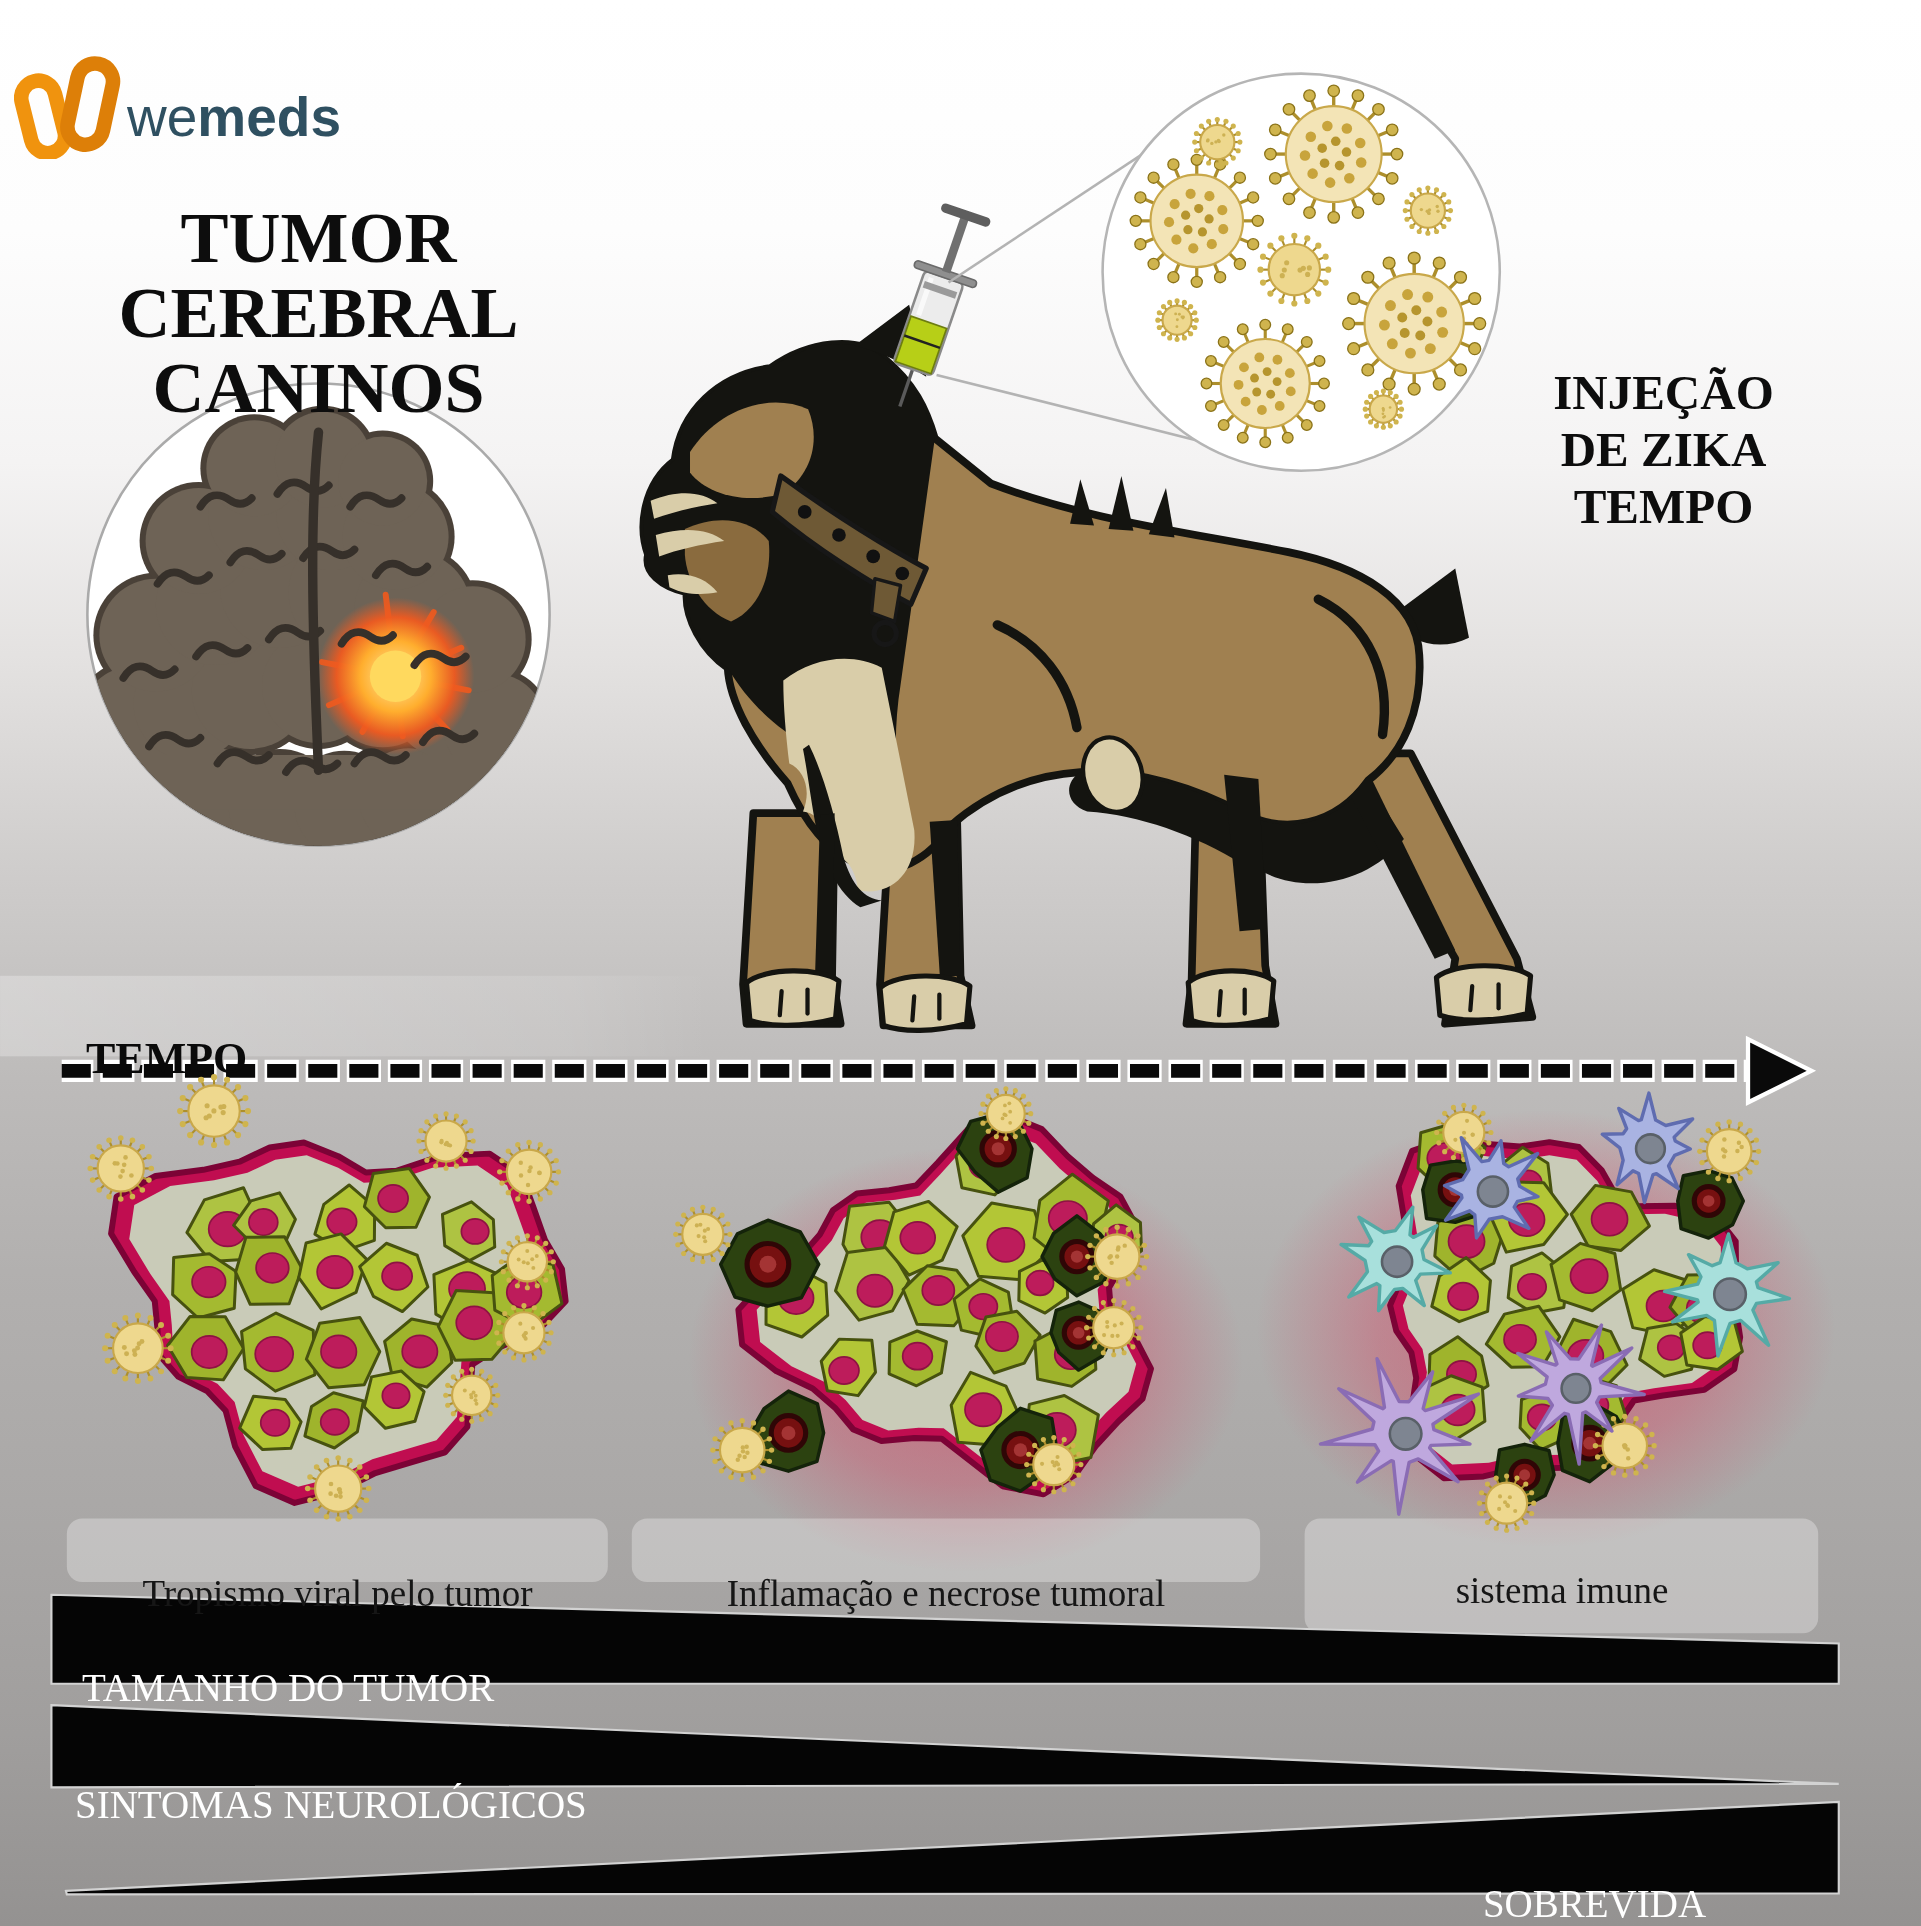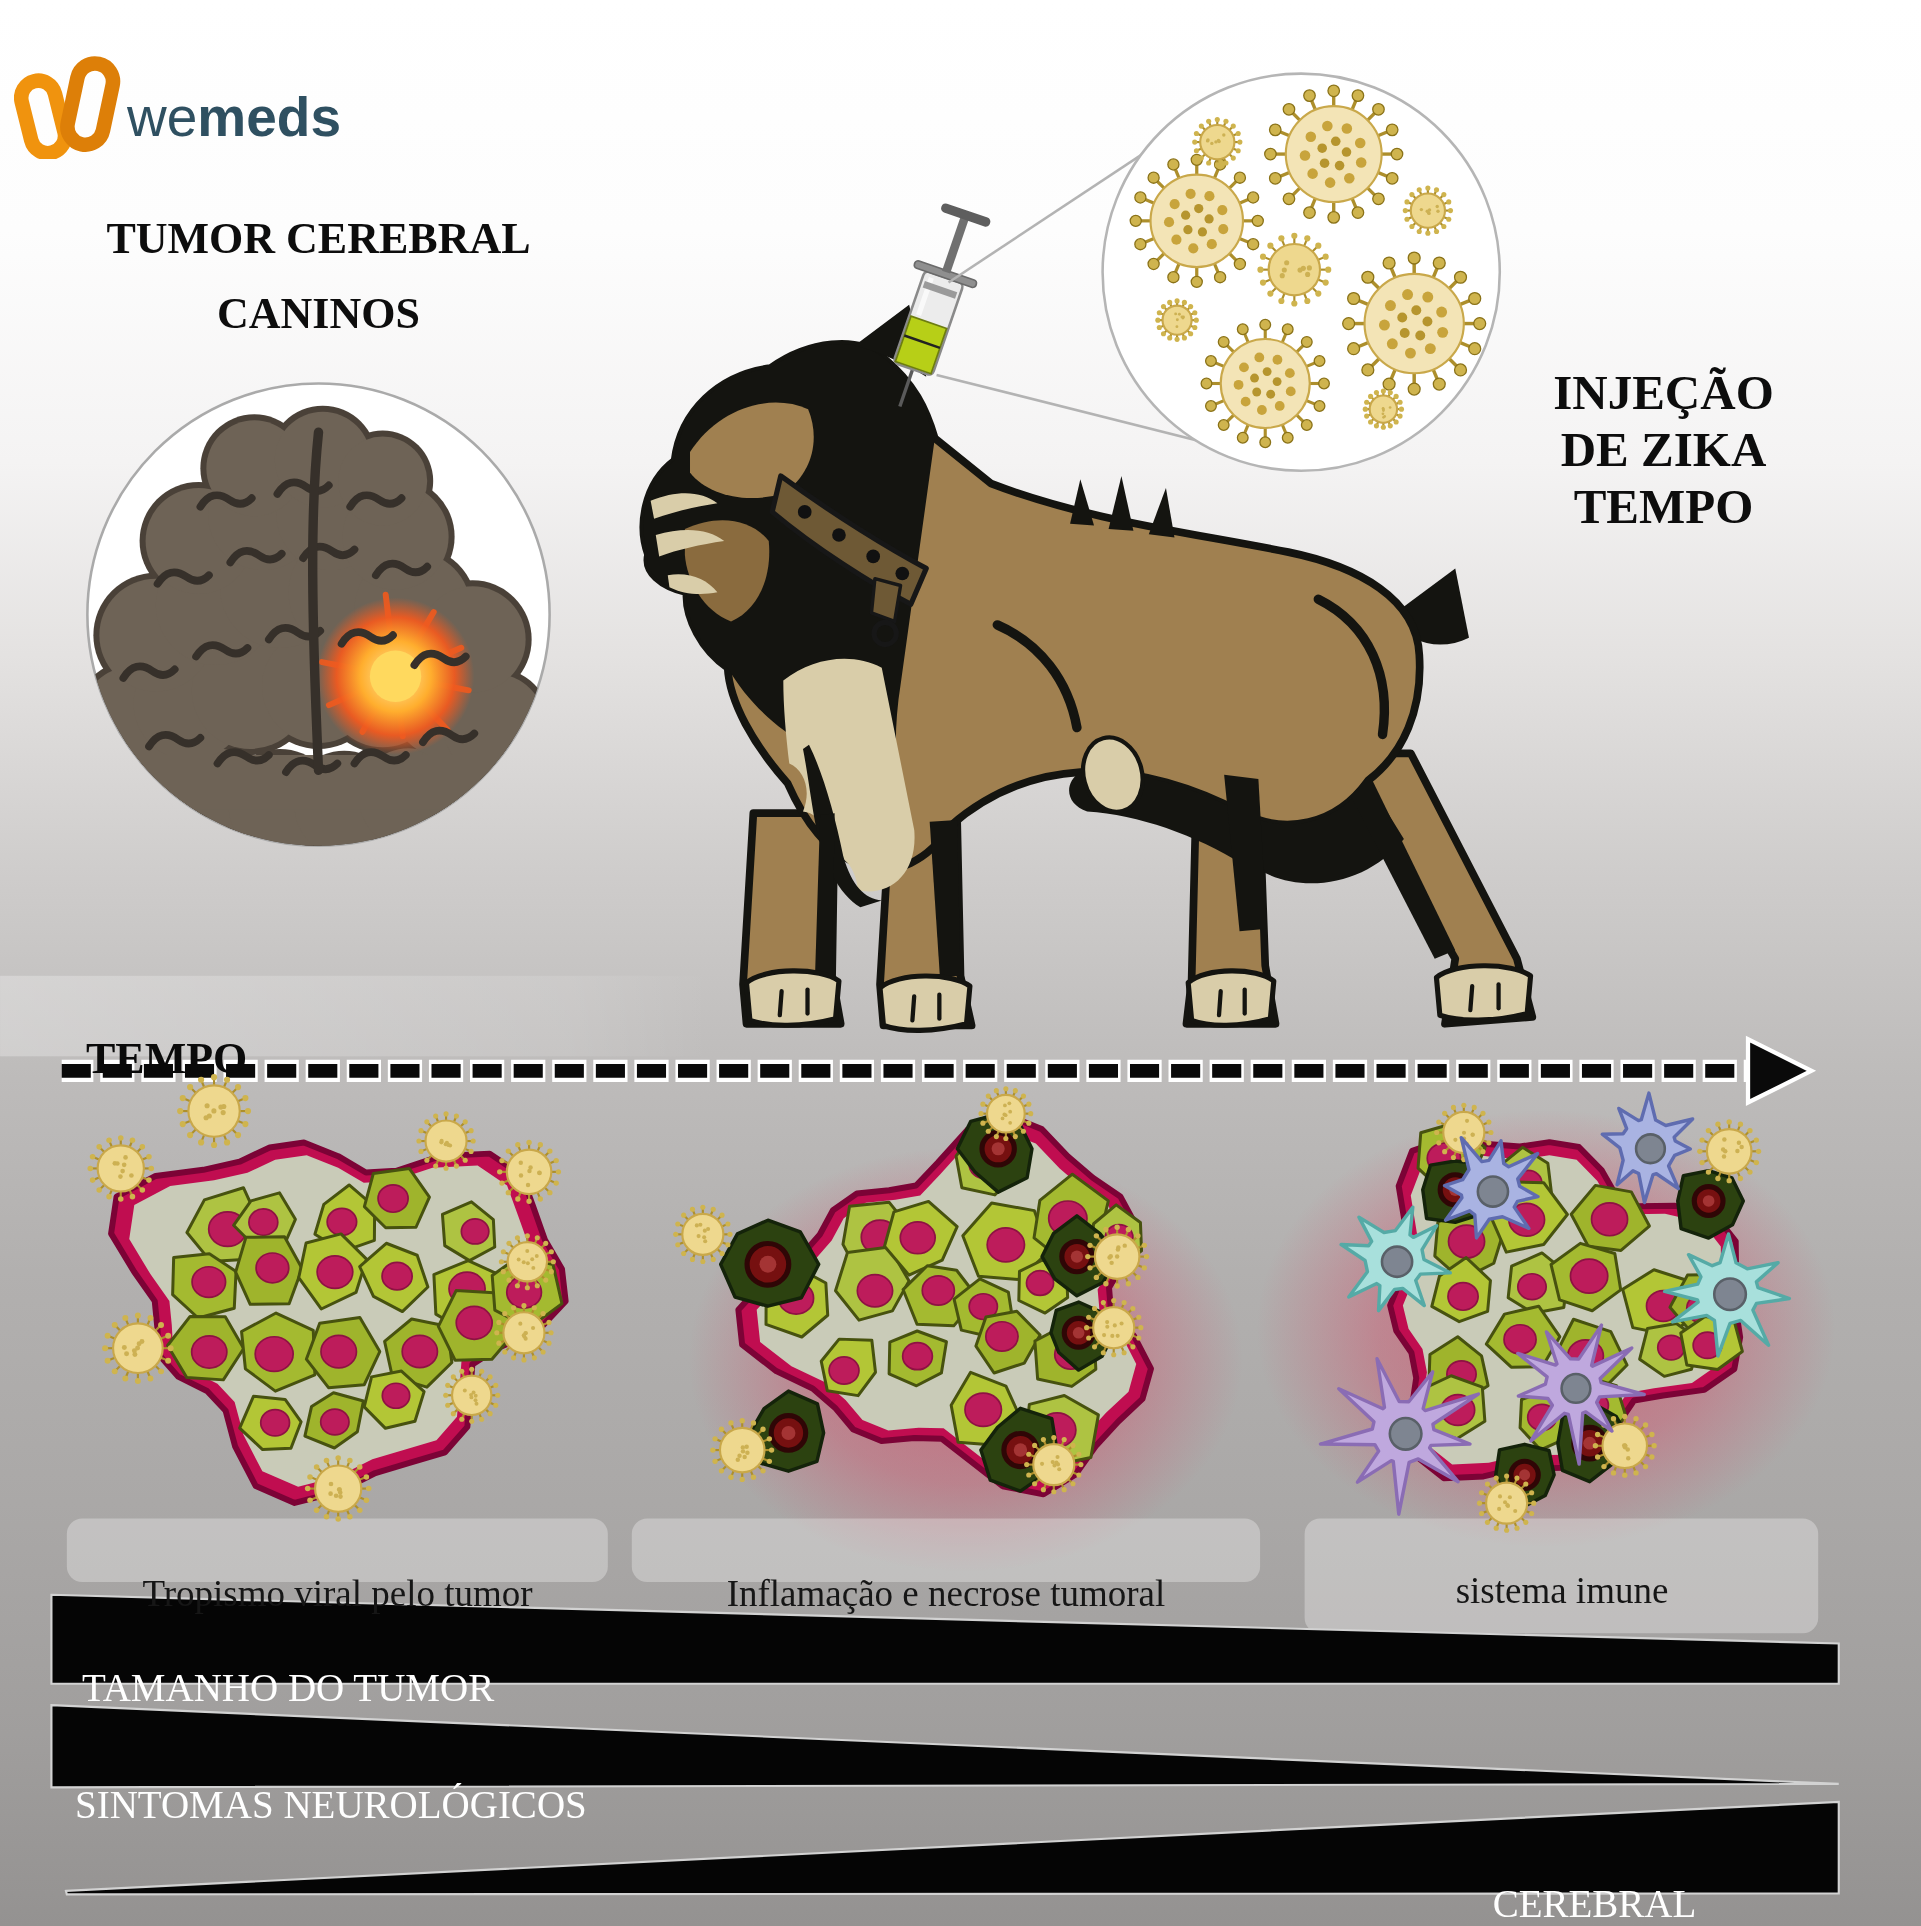--- a/index.html
+++ b/index.html
@@ -7,21 +7,21 @@
   #page{position:relative;width:1921px;height:1926px;overflow:hidden;
         background:linear-gradient(180deg,#ffffff 0%,#fdfdfd 12%,#f4f3f3 24%,#e4e2e1 34%,
                    #cfcdcc 45%,#bdbbba 56%,#b2b0af 66%,#aaa8a7 78%,#a09e9d 90%,#949291 100%);}
   #scene{position:absolute;left:0;top:0;}
   .txt{position:absolute;z-index:5;margin-top:40px;}
   .serif{font-family:"Liberation Serif","DejaVu Serif",serif;}
   #logo-text{left:127px;top:45px;font-size:55px;letter-spacing:0px;color:#2f5061;}
   #logo-text .w1{font-weight:400;}
   #logo-text .w2{font-weight:700;}
   #title{left:53px;top:161px;width:531px;text-align:center;font-weight:700;
-         font-size:44px;line-height:75px;color:#0d0d0d;}
+         font-size:72px;line-height:75px;color:#0d0d0d;}
   #title span{display:block;}
   #injection-label{left:1471px;top:324px;width:385px;text-align:center;font-weight:700;
          font-size:49px;line-height:57px;color:#0d0d0d;}
   #injection-label span{display:block;}
   #tempo-label{left:86px;top:993px;font-weight:700;font-size:44px;color:#0a0a0a;}
   .stage-label{font-size:37px;line-height:53px;color:#161616;text-align:center;}
   #stage-label-1{left:67px;top:1527px;width:541px;}
   #stage-label-2{left:632px;top:1527px;width:628px;}
   #stage-label-3{left:1305px;top:1524px;width:514px;}
   .wedge-label{color:#ffffff;font-size:39px;white-space:nowrap;}
@@ -1722,16 +1722,16 @@
 </div>
 <div class="txt serif stage-label" id="stage-label-2">
   <span>Inflamação e necrose tumoral</span>
 </div>
 <div class="txt serif stage-label" id="stage-label-3">
   <span style="display:block">sistema imune</span>
 </div>
 
 <div class="txt serif wedge-label" id="wedge-label-1">TAMANHO DO TUMOR</div>
 <div class="txt serif wedge-label" id="wedge-label-2">SINTOMAS NEUROLÓGICOS</div>
-<div class="txt serif wedge-label" id="wedge-label-3">CEREBRAL</div>
+<div class="txt serif wedge-label" id="wedge-label-3">SOBREVIDA</div>
 
 </div>
 
 
 </body></html>

